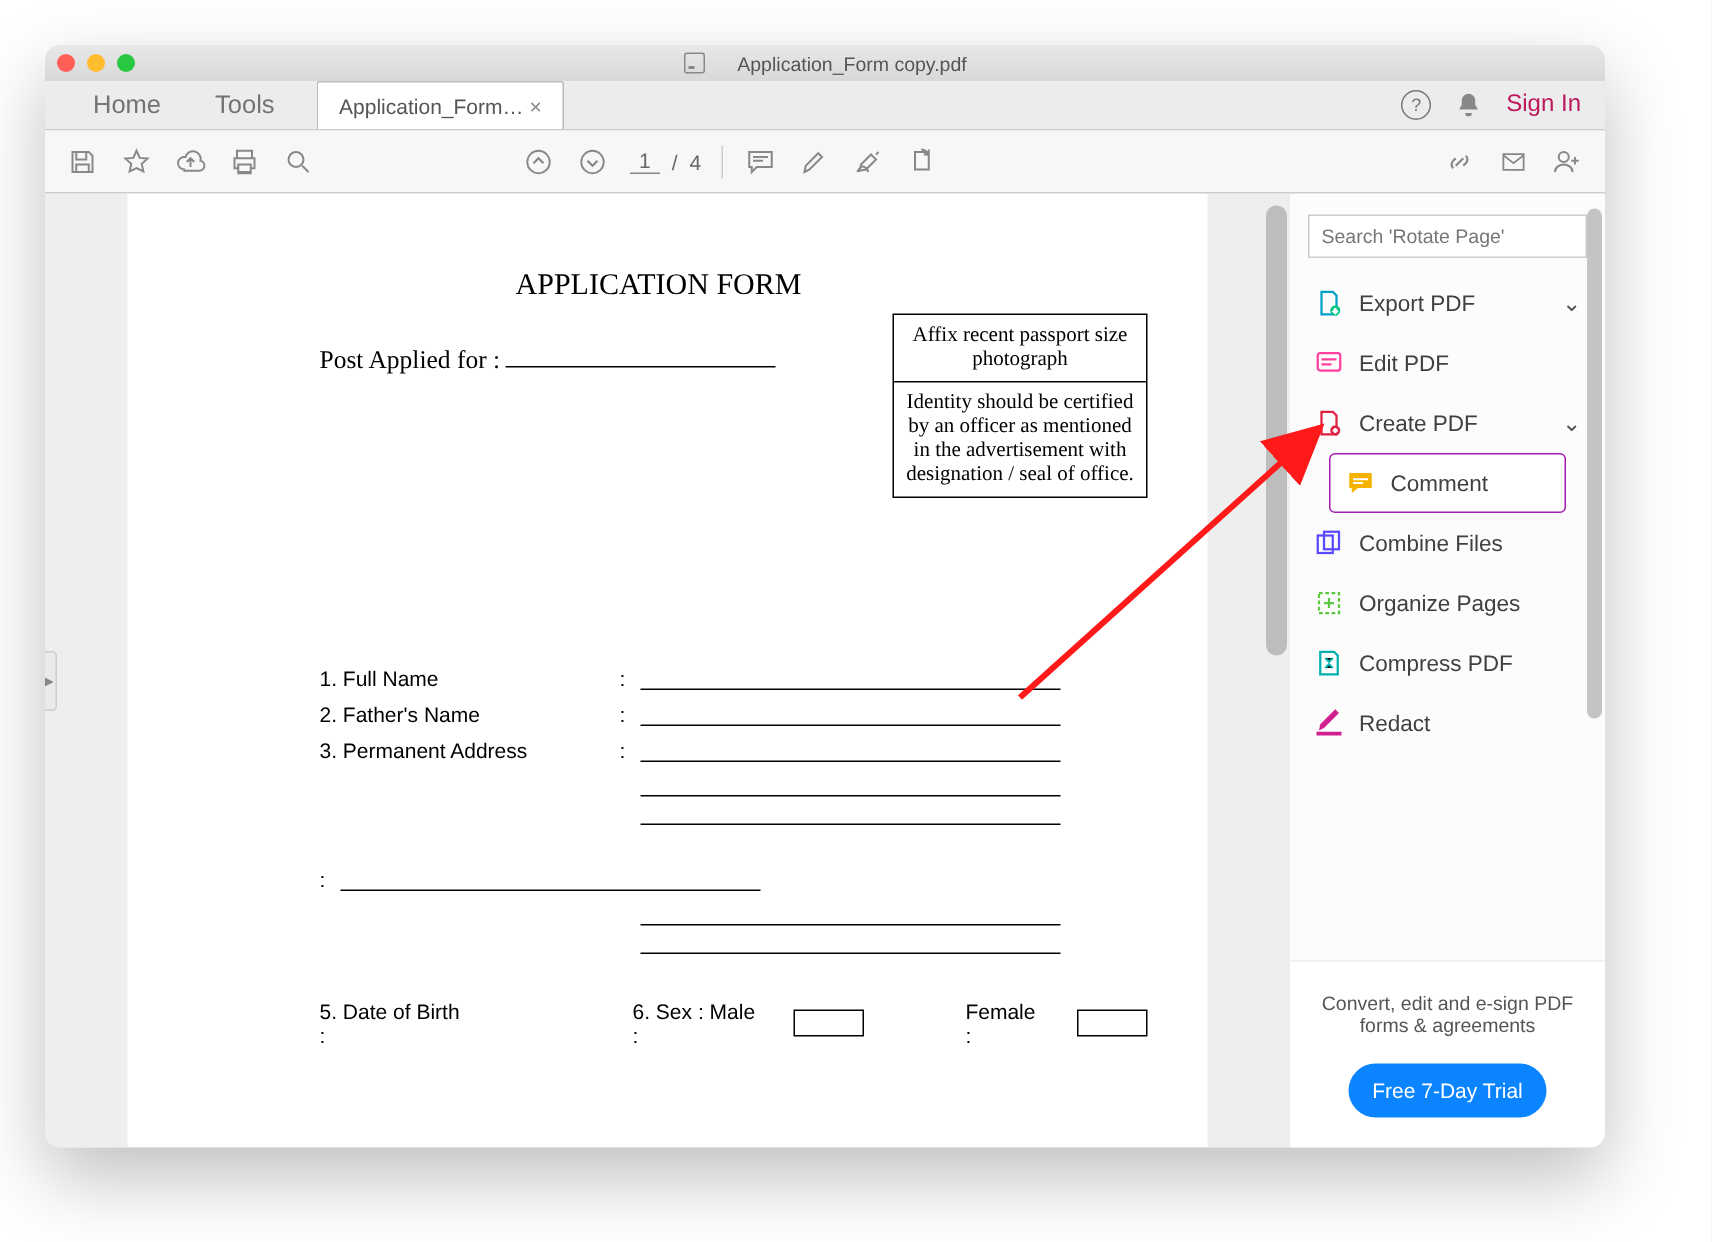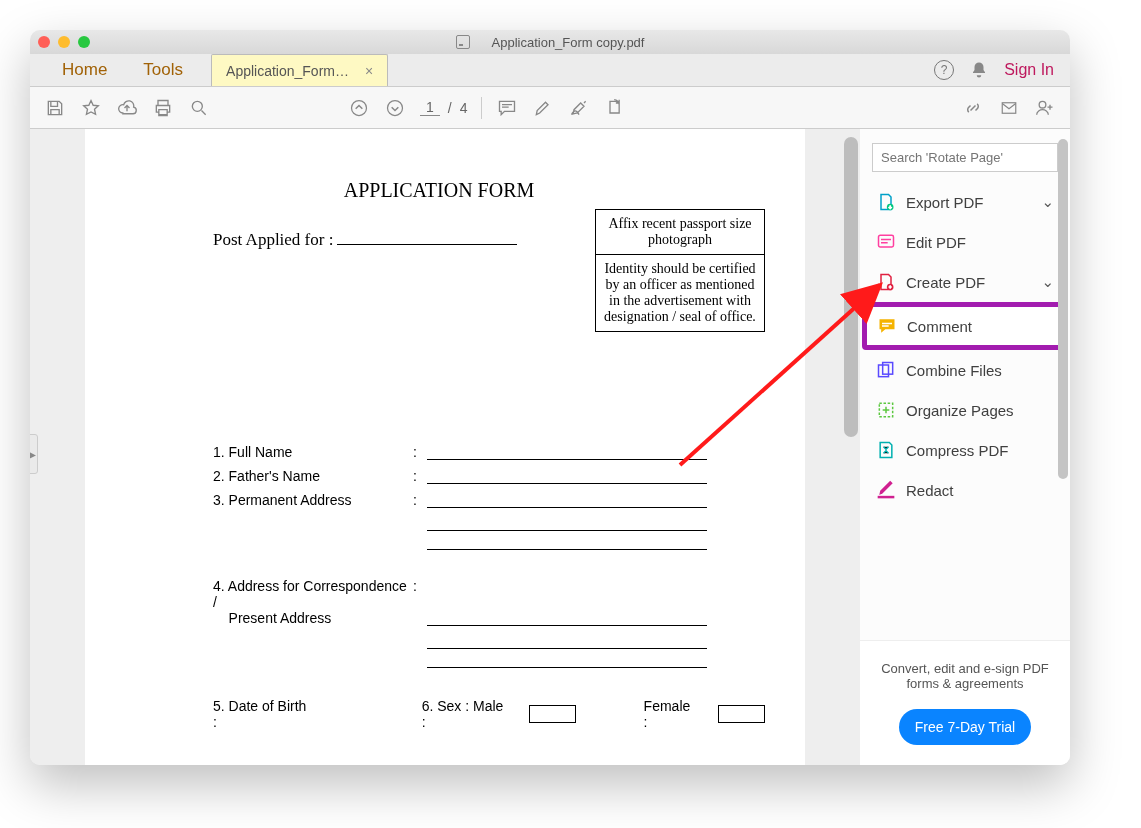--- a/index.html
+++ b/index.html
@@ -44,31 +44,31 @@
   .pdf-badge::after { content:""; position:absolute; inset:2px 6px 2px 2px; border-bottom:2px solid #888; }
   
   .tabsrow {
     height: 33px;
     background: #ececec;
     display: flex;
     align-items: stretch;
     padding-left: 14px;
     border-bottom:1px solid #ccc;
   }
-  .tab-link { padding: 6px 18px; color:#a16207; font-size:17px; }
+  .tab-link { padding: 6px 18px; color:#737373; font-size:17px; }
   .tab-doc {
     margin-left: 10px;
-    background:#fef9c3;
+    background:#ffffff;
     border:1px solid #bbb;
     border-bottom:none;
     border-radius: 2px 2px 0 0;
     padding: 6px 14px;
     font-size: 14px;
     color:#555;
-    display:flex; align-items:center; gap:16px;
+    display:flex; align-items:center; gap:4px;
   }
   .tab-doc .close { font-size:14px; color:#888; cursor:pointer; }
   .tabsrow .spacer { flex:1; }
   .tabsrow .right { display:flex; align-items:center; gap:16px; padding-right:16px; font-size:16px; color:#555; }
   .icon-circle { width:20px;height:20px;border:1.5px solid #777;border-radius:50%;display:flex;align-items:center;justify-content:center;font-size:12px;color:#777; }
   
   .toolbar {
     height: 42px;
     background:#f7f7f7;
     border-bottom:1px solid #ccc;
@@ -107,21 +107,21 @@
   .vscroll { position:absolute; top:8px; right:2px; width:14px; height:300px; background:#bdbdbd; border-radius:7px; }
   .left-handle { position:absolute; left:-4px; top:48%; width:12px; height:40px; background:#eaeaea; border:1px solid #ccc; border-radius:3px; display:flex;align-items:center;justify-content:center;color:#888;font-size:10px; }
   
   .rpanel { width:210px; background:#fcfcfc; position:relative; display:flex; flex-direction:column; }
   .search {
     margin:14px 12px 10px 12px; border:1px solid #ccc; padding:6px 8px; font-size:13px; color:#888; background:#fff;
   }
   .tools { flex:1; overflow:hidden; padding:0 2px; }
   .tool { display:flex; align-items:center; gap:10px; padding:10px 14px; font-size:15px; color:#404040; cursor:pointer; }
   .tool .chev { margin-left:auto; color:#555; }
-  .tool.sel { border:5px solid #a21caf; border-radius:4px; background:#fff; margin:0 0; padding:9px 10px; }
+  .tool.sel { border:1px solid #a21caf; border-radius:4px; background:#fff; margin:0 24px; padding:9px 10px; }
   .tico { width:20px; height:20px; display:flex; align-items:center; justify-content:center; }
   .rscroll { position:absolute; right:2px; top:10px; width:10px; height:340px; background:#c4c4c4; border-radius:6px; }
   .rpanel-footer { padding:20px 14px; text-align:center; border-top:1px solid #eee; background:#fff; }
   .rpanel-footer .txt { font-size:13px; color:#555; margin-bottom:18px; }
   .trial-btn { background:#0a84ff; color:#fff; padding:10px 16px; border-radius:20px; font-size:14px; border:none; cursor:pointer; }
   
   .arrow { position:absolute; left:640px; top:245px; pointer-events:none; }
   svg { display:block; }
 </style>
 </head>
@@ -272,24 +272,20 @@
         </div>
         <div class="formrow">
           <div class="label">3. Permanent Address</div>
           <div class="colon">:</div>
           <div class="uline2"></div>
         </div>
         <div class="uline-only"></div>
         <div class="uline-only"></div>
 
         <div class="formrow" style="margin-top:24px">
-          <div class="label">
-            <div>4. Address for Correspondence /</div>
-            <div style="white-space:pre">    Present Address</div>
-          </div>
           <div class="colon">:</div>
           <div class="uline2"></div>
         </div>
         <div class="uline-only"></div>
         <div class="uline-only"></div>
 
         <div class="r5">
           <span>5. Date of Birth :</span>
           <span style="width:80px"></span>
           <span>6.  Sex : Male :</span>

